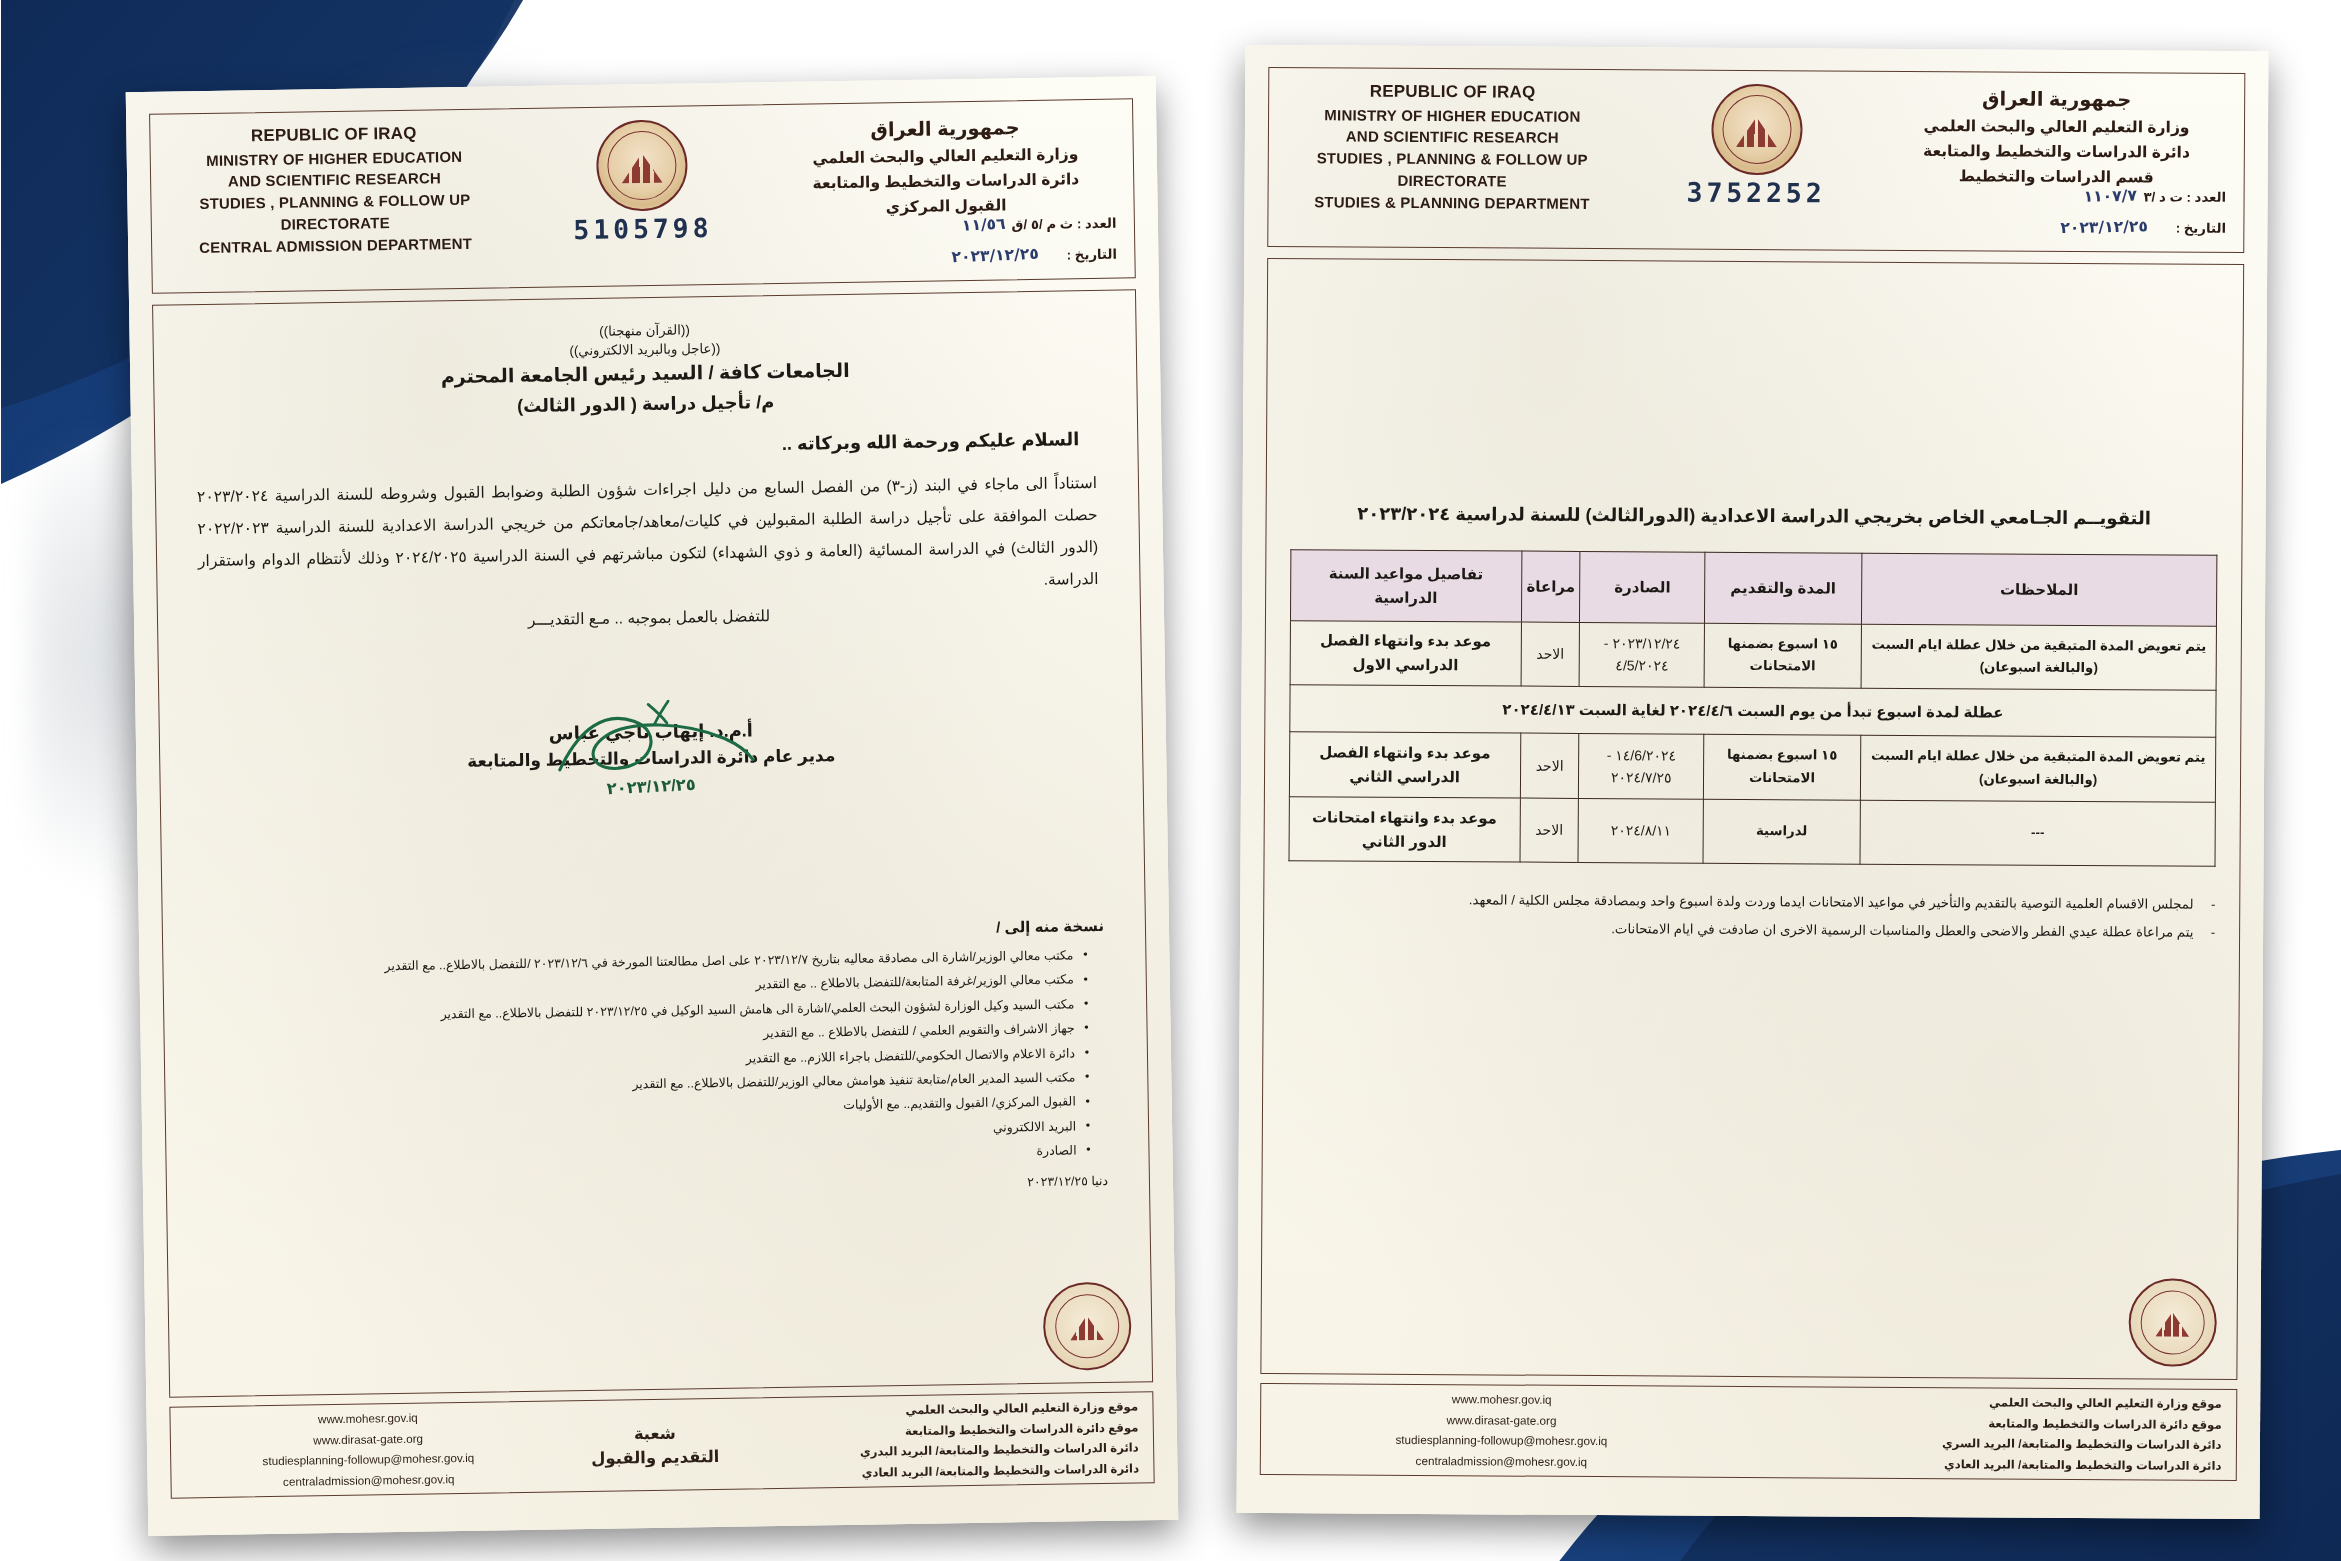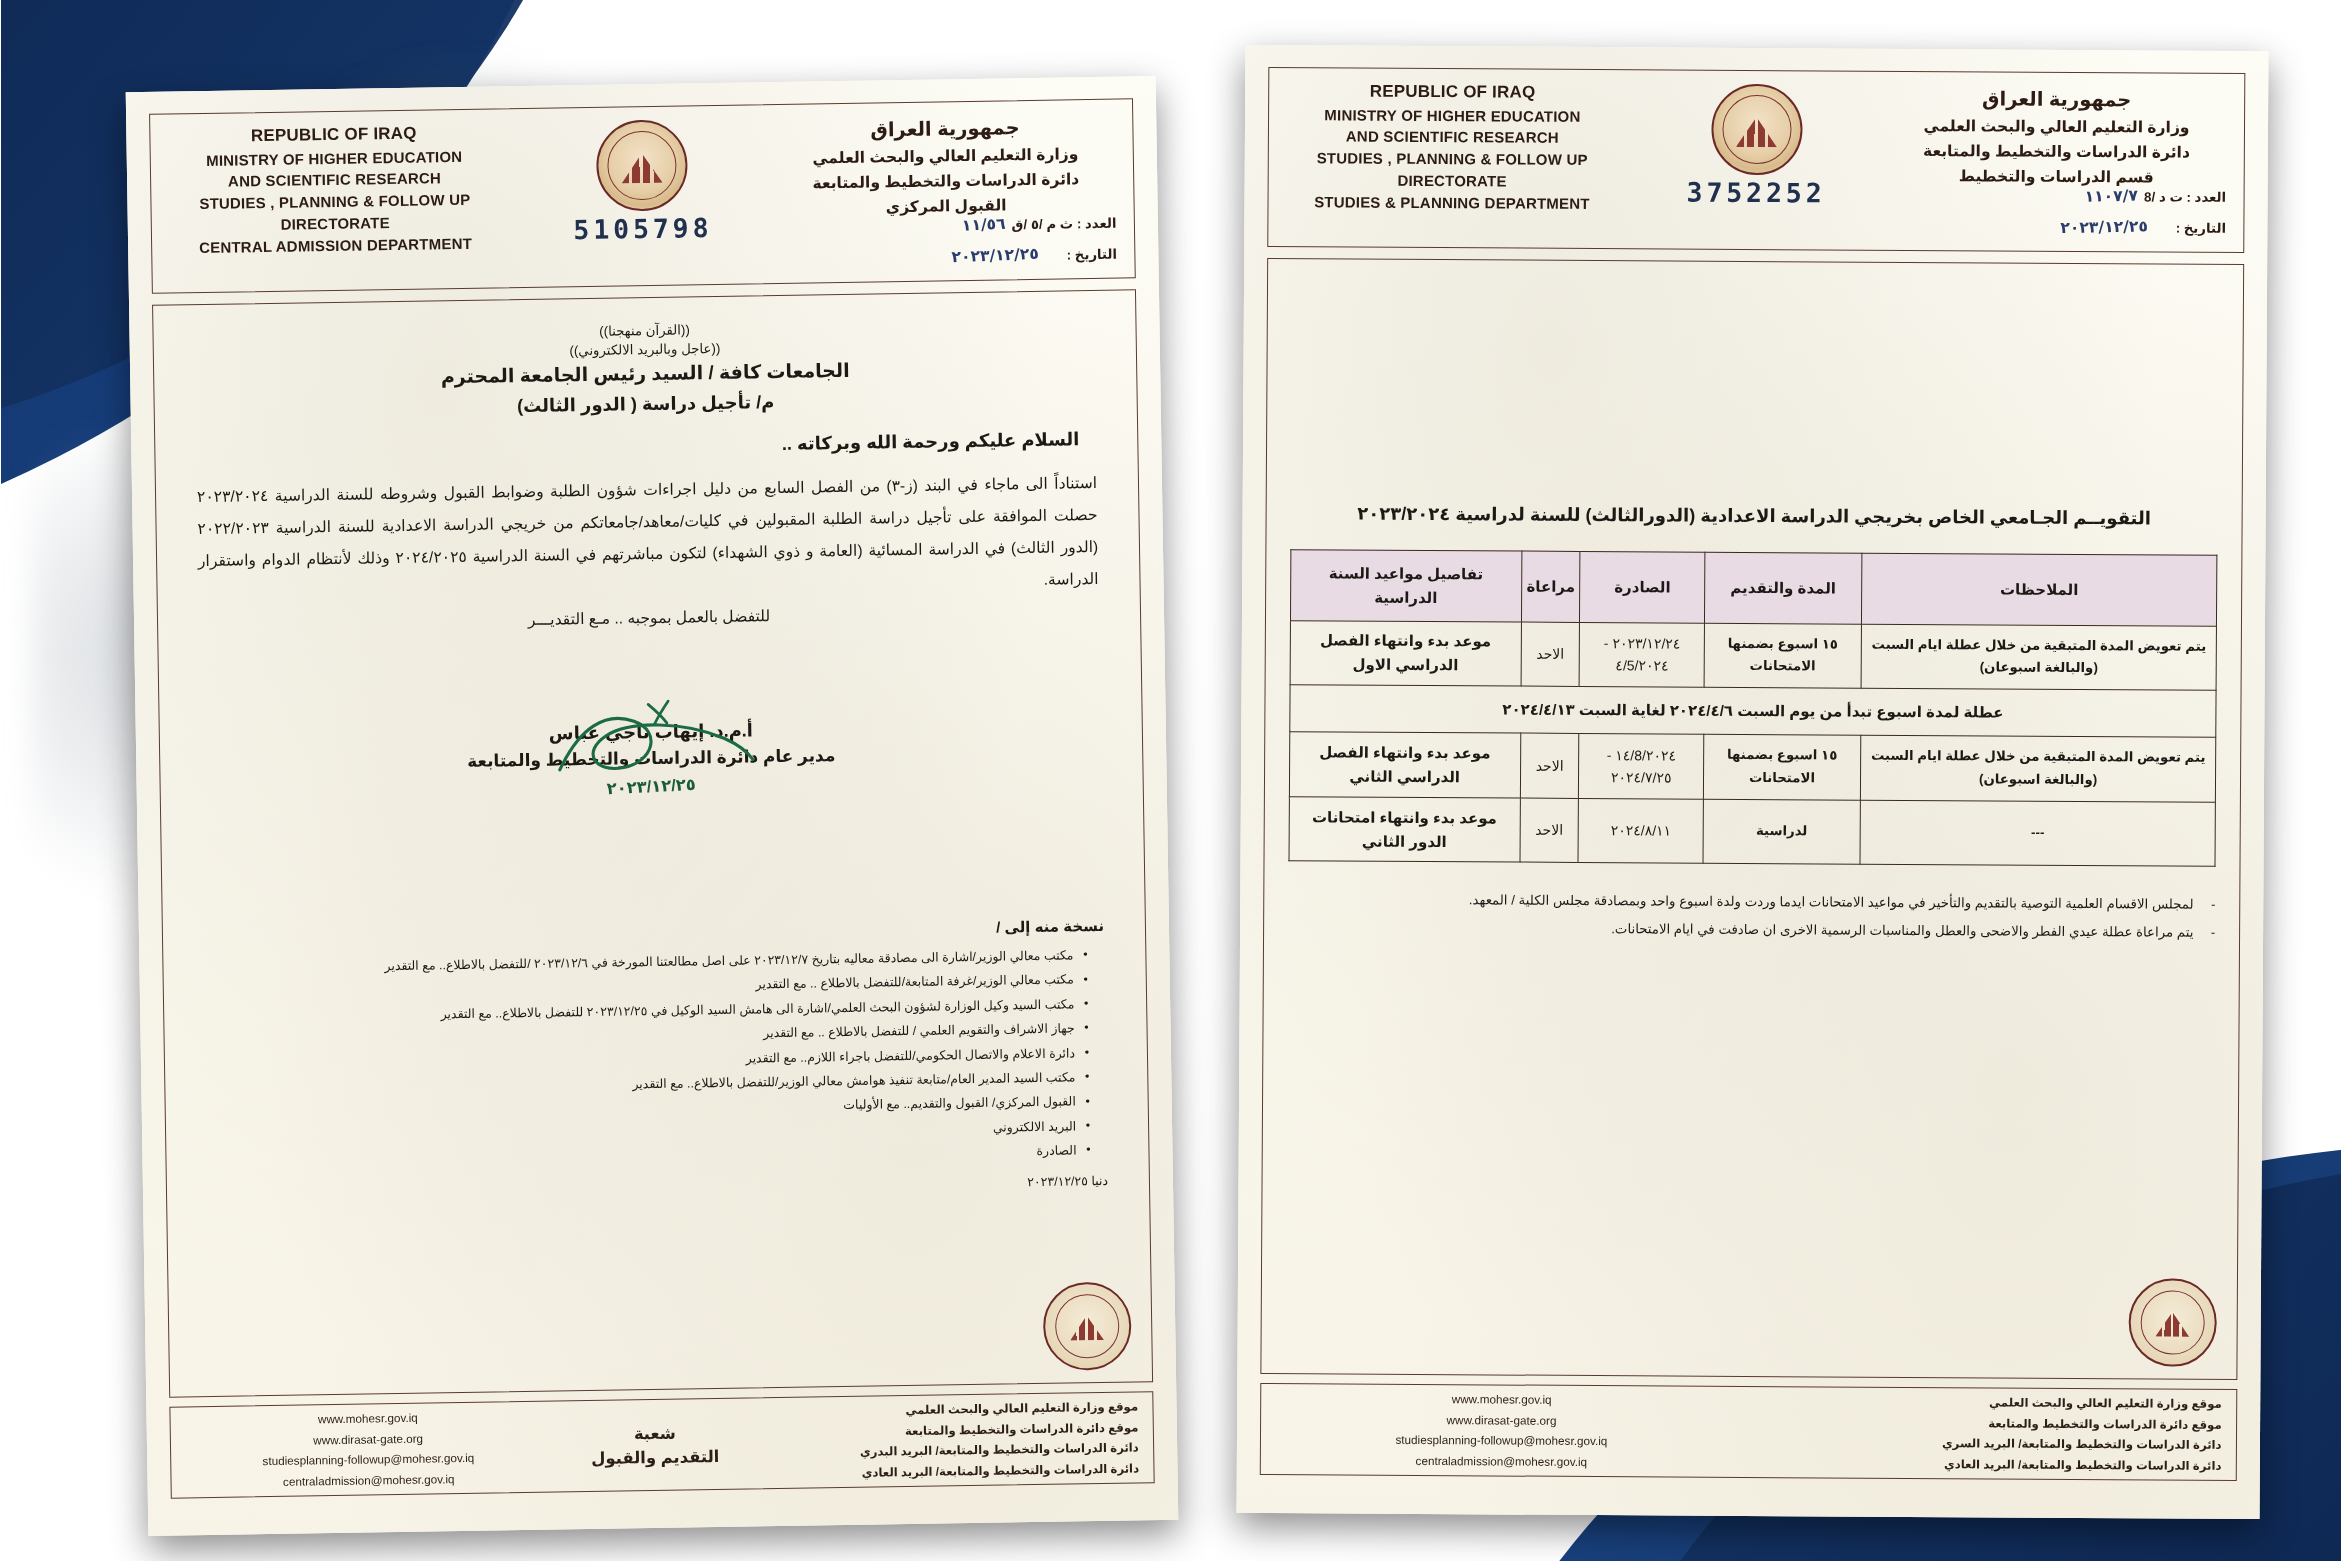--- a/index.html
+++ b/index.html
@@ -353,21 +353,21 @@
         <div class="l1">جمهورية العراق</div>
         <div>وزارة التعليم العالي والبحث العلمي</div>
         <div>دائرة الدراسات والتخطيط والمتابعة</div>
         <div>قسم الدراسات والتخطيط</div>
       </div>
 
       <div class="serial">3752252</div>
 
       <div class="refbox">
         <div class="refrow">
-          <span class="reflabel">العدد : ت د /8</span>
+          <span class="reflabel">العدد : ت د /٣</span>
           <span class="refval">١١٠٧/٧</span>
         </div>
         <div class="refrow">
           <span class="reflabel">التاريخ :</span>
           <span class="refval">٢٠٢٣/١٢/٢٥</span>
         </div>
       </div>
     </div>
 
     <div class="bodybox2">
@@ -390,21 +390,21 @@
             <td>٢٠٢٣/١٢/٢٤ - ٢٠٢٤/5/٤</td>
             <td>الاحد</td>
             <td class="name">موعد بدء وانتهاء الفصل الدراسي الاول</td>
           </tr>
           <tr>
             <td class="full" colspan="5">عطلة لمدة اسبوع تبدأ من يوم السبت ٢٠٢٤/٤/٦ لغاية السبت ٢٠٢٤/٤/١٣</td>
           </tr>
           <tr>
             <td class="note">يتم تعويض المدة المتبقية من خلال عطلة ايام السبت (والبالغة اسبوعان)</td>
             <td class="note">١٥ اسبوع بضمنها الامتحانات</td>
-            <td>٢٠٢٤/8/١٤ - ٢٠٢٤/٧/٢٥</td>
+            <td>٢٠٢٤/6/١٤ - ٢٠٢٤/٧/٢٥</td>
             <td>الاحد</td>
             <td class="name">موعد بدء وانتهاء الفصل الدراسي الثاني</td>
           </tr>
           <tr>
             <td class="note">---</td>
             <td class="note">لدراسية</td>
             <td>٢٠٢٤/٨/١١</td>
             <td>الاحد</td>
             <td class="name">موعد بدء وانتهاء امتحانات الدور الثاني</td>
           </tr>

